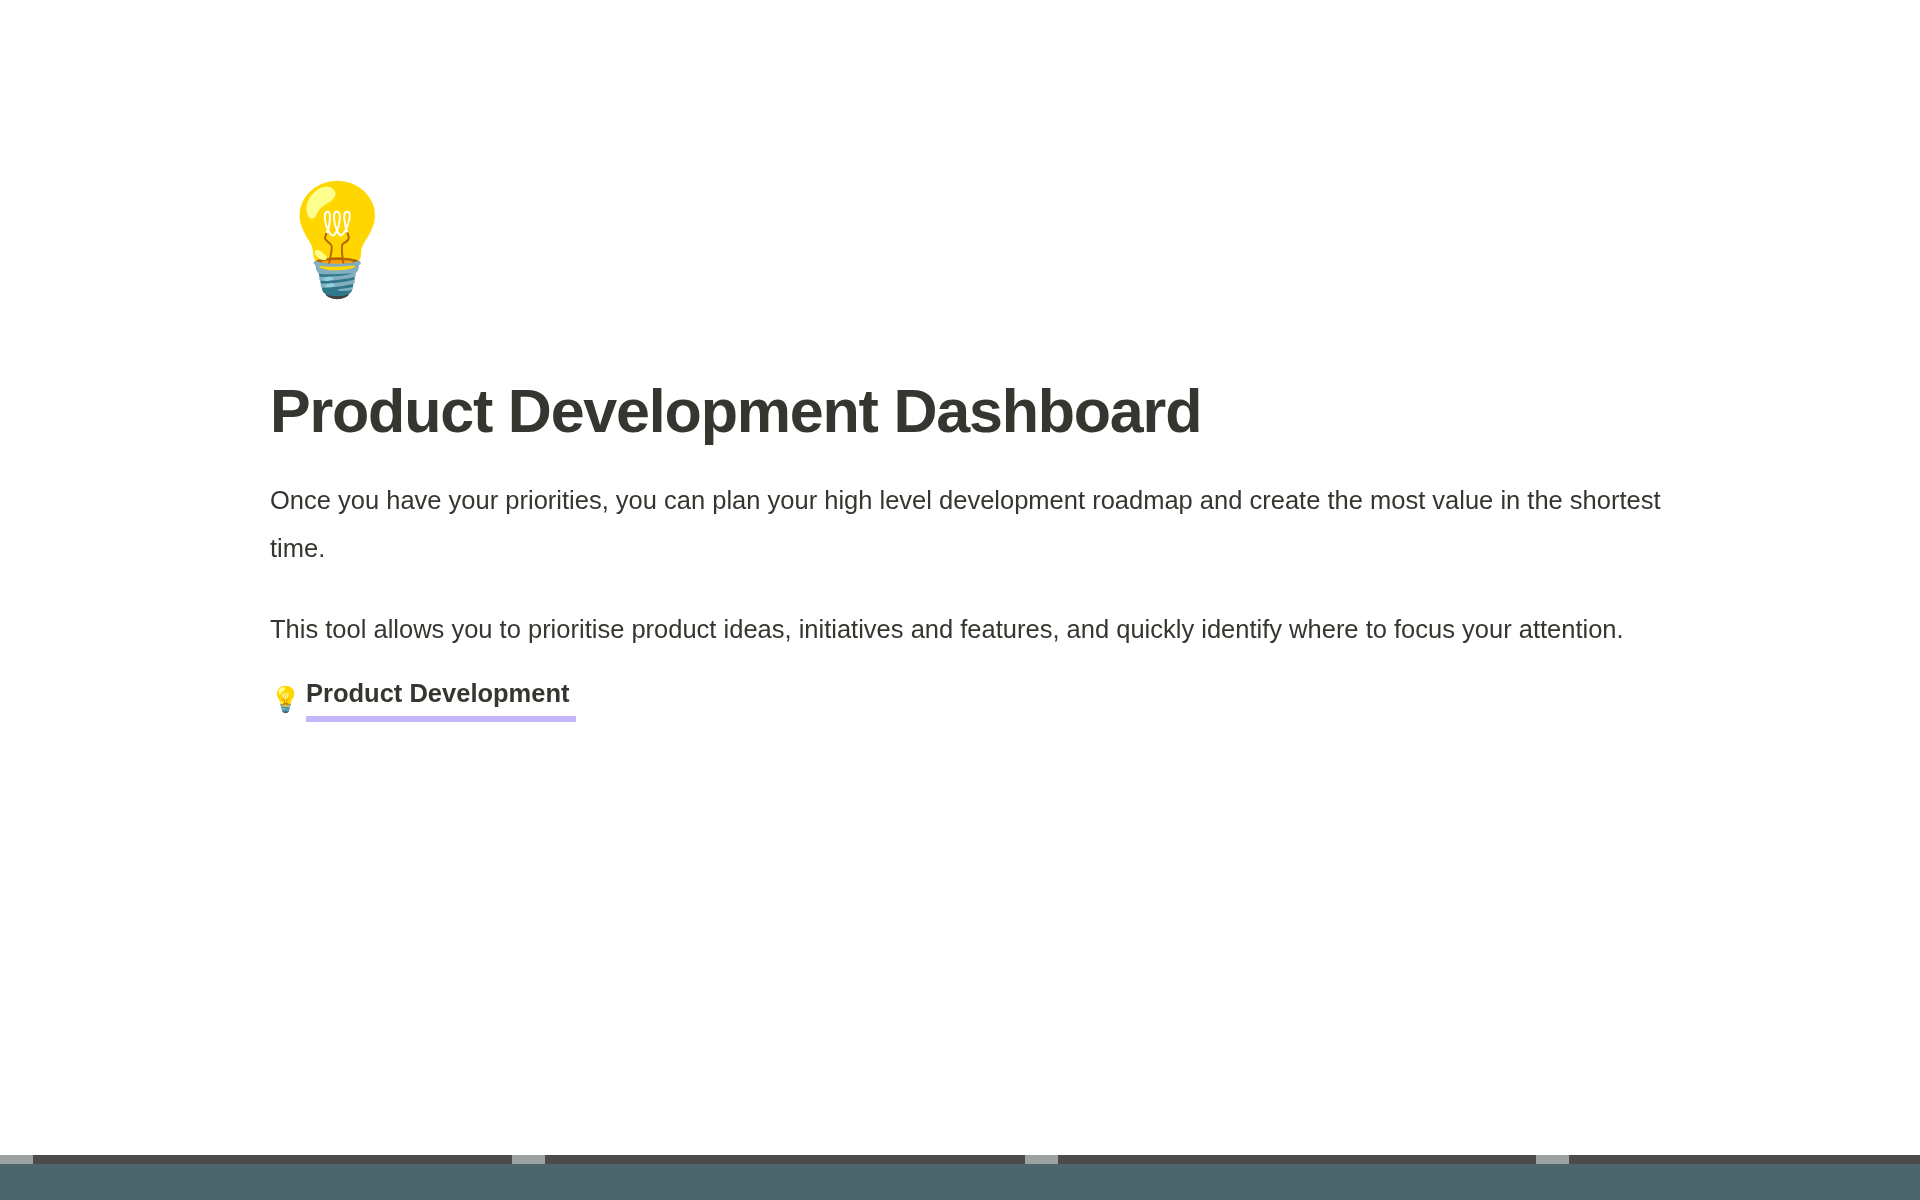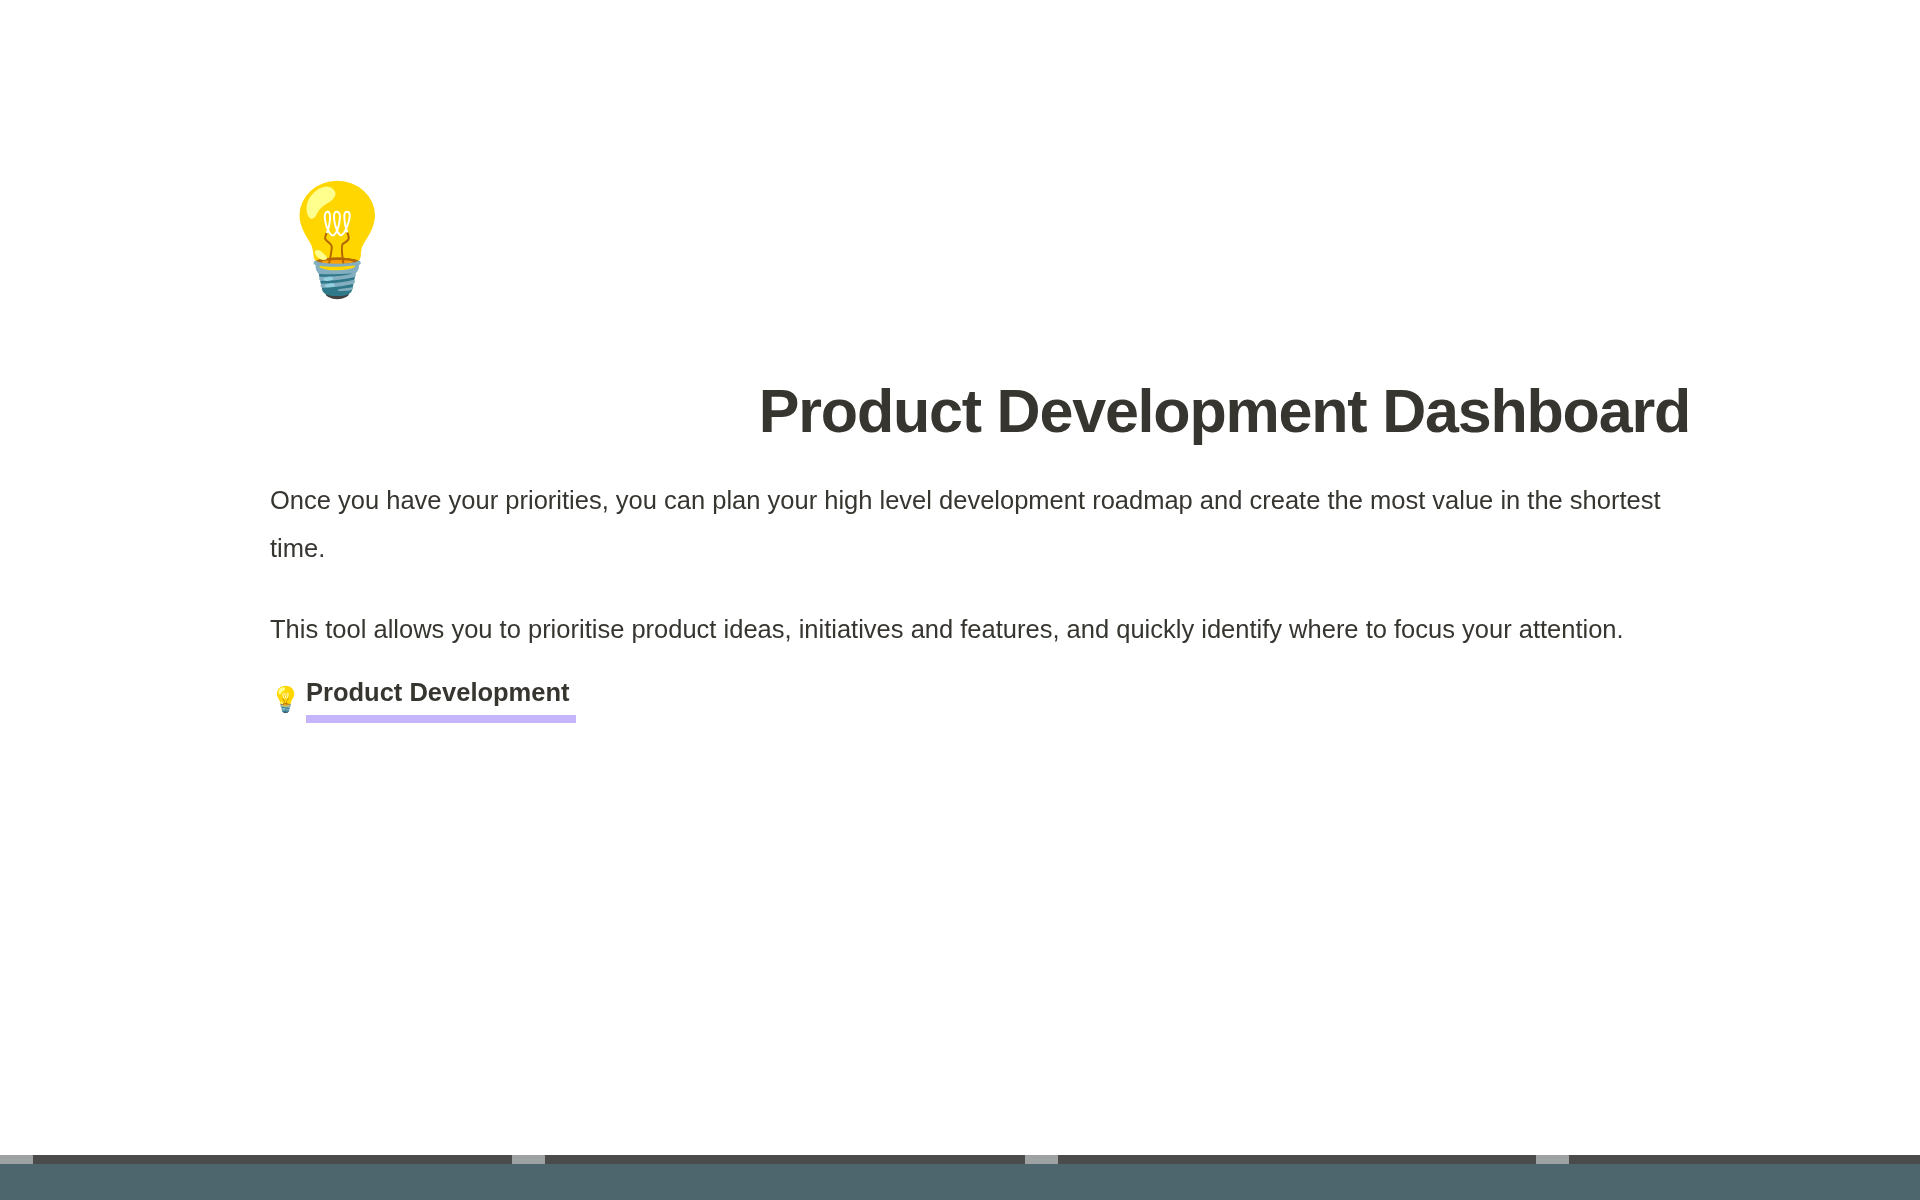--- a/index.html
+++ b/index.html
@@ -44,21 +44,20 @@
   .page-title {
     margin: 0;
     padding: 0;
     margin-top: 54px;
     font-size: 61px;
     line-height: 1.15;
     font-weight: bold;
     letter-spacing: -1.2px;
     color: #37352f;
     white-space: nowrap;
-    text-align: right;
   }
 
   .para {
     margin: 0;
     padding: 0;
     margin-top: 30px;
     font-size: 25.5px;
     line-height: 48px;
     color: #37352f;
     width: 1425px;
@@ -81,21 +80,21 @@
     width: 36px;
     display: inline-block;
     user-select: none;
   }
 
   .page-link-text {
     font-size: 25.5px;
     line-height: 34px;
     font-weight: bold;
     color: #37352f;
-    border-bottom: 8px solid #c4b5fd;
+    border-bottom: 6px solid #c4b5fd;
     padding-bottom: 6px;
     padding-right: 6px;
     cursor: pointer;
     white-space: nowrap;
     text-align: center;
   }
 
   
   #bottom-bar {
     position: absolute;

